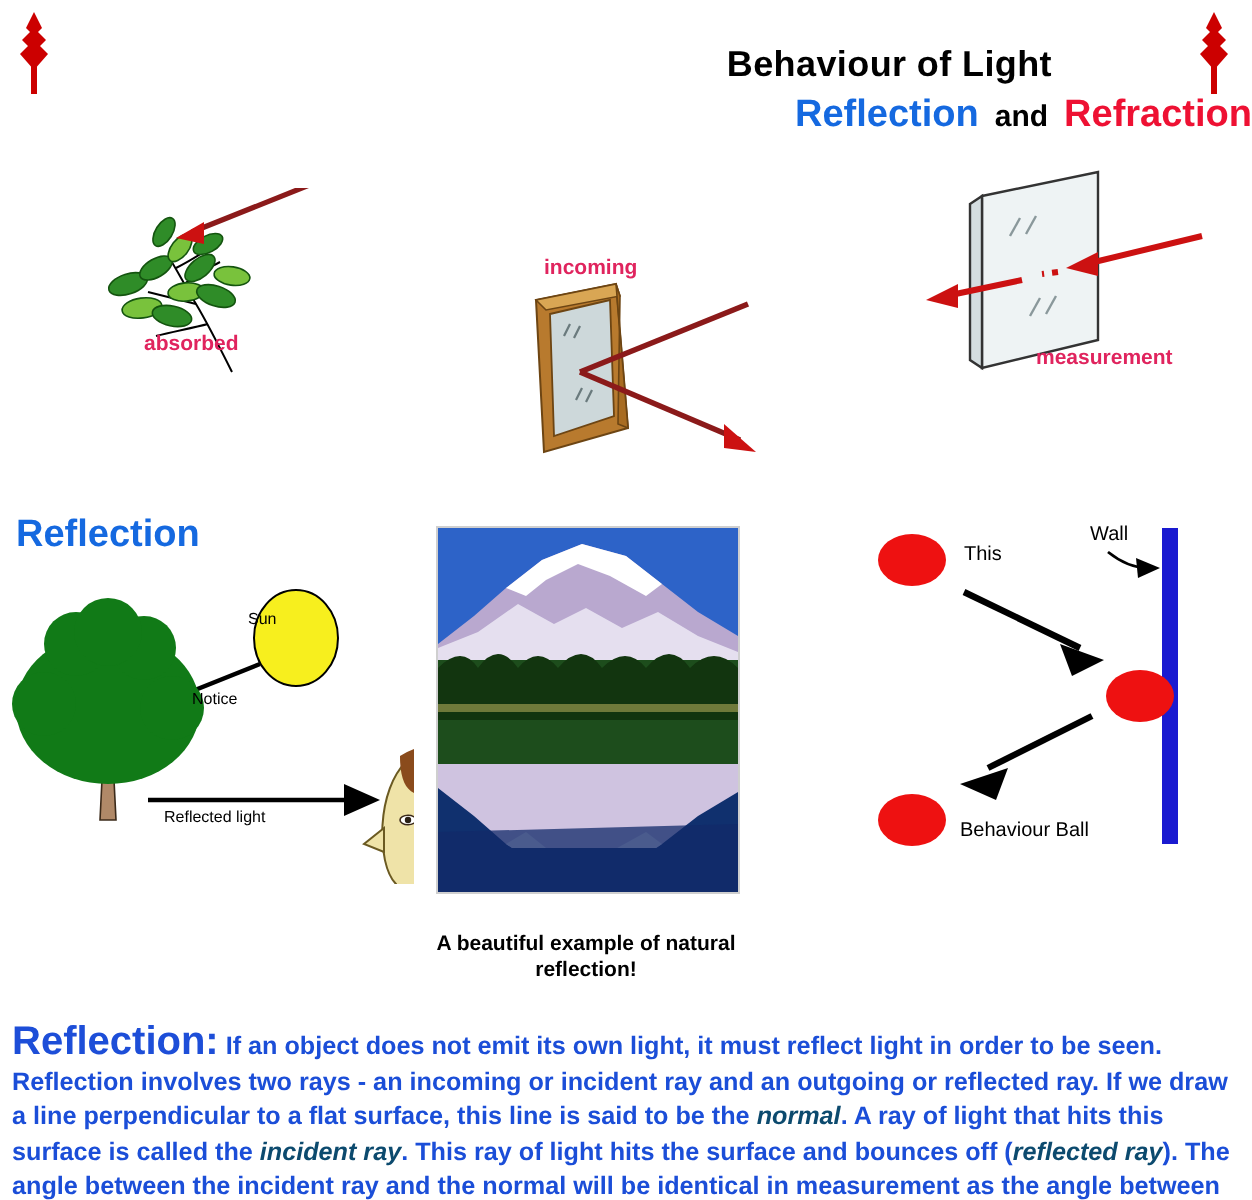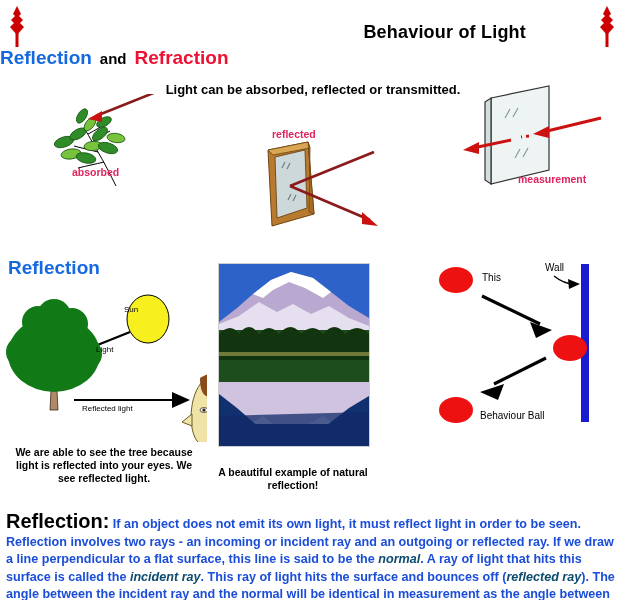--- a/index.html
+++ b/index.html
@@ -12,21 +12,21 @@
   
   .ornament{position:absolute;width:22px;height:46px;}
   .orn-l{left:6px;top:4px;}
   .orn-r{right:8px;top:4px;}
 
   .title{
     position:absolute;top:6px;left:0;width:526px;text-align:right;
     font-size:18px;font-weight:bold;letter-spacing:.2px;margin-top:16px;
   }
   .subtitle{
-    position:absolute;top:47px;left:0;width:626px;text-align:left;
+    position:absolute;top:47px;left:0;width:626px;text-align:right;
     font-size:19px;font-weight:bold;
   }
   .subtitle .refl{color:#1569e0;}
   .subtitle .and{color:#000;font-size:15px;margin:0 8px;}
   .subtitle .refr{color:#ee1133;}
 
   .lead{
     position:absolute;top:82px;left:0;width:626px;text-align:center;
     font-size:13px;font-weight:bold;
   }
@@ -54,21 +54,21 @@
 
   .small-lbl{position:absolute;font-size:8px;color:#000;}
   .mid-lbl{position:absolute;font-size:10px;color:#000;}
 
   
   .para{
     position:absolute;left:6px;top:512px;width:616px;
     font-size:12.6px;font-weight:bold;line-height:17.5px;color:#1b4ed8;
   }
   .para .big{
-    color:#000000;font-size:20px;font-weight:bold;line-height:18px;
+    color:#1d4ed8;font-size:20px;font-weight:bold;line-height:18px;
   }
   .para .grn{color:#0c4a6e;font-style:italic;}
 </style>
 </head>
 <body>
 
 <div class="slide">
 
   <svg class="ornament orn-l" viewBox="0 0 22 46">
     <path d="M11 2 L15 10 L13 12 L17 16 L14 19 L18 23 L11 31 L4 23 L8 19 L5 16 L9 12 L7 10 Z" fill="#cc0000"></path>
@@ -78,21 +78,20 @@
     <path d="M11 2 L15 10 L13 12 L17 16 L14 19 L18 23 L11 31 L4 23 L8 19 L5 16 L9 12 L7 10 Z" fill="#cc0000"></path>
     <rect x="9.5" y="29" width="3" height="14" fill="#cc0000"></rect>
   </svg>
 
   <div class="title">Behaviour of Light</div>
 
   <div class="subtitle">
     <span class="refl">Reflection</span><span class="and">and</span><span class="refr">Refraction</span>
   </div>
 
-  <div class="lead">Light can be absorbed, reflected or transmitted.</div>
 
   <div class="tri">
 
     <svg style="position:absolute;left:38px;top:-2px;" width="175" height="100" viewBox="0 0 175 100">
       <g stroke="#000" stroke-width="1" fill="none">
         <path d="M78 92 C72 80 66 68 60 58 C54 48 50 40 46 34"></path>
         <path d="M60 58 C52 56 44 54 36 52"></path>
         <path d="M66 68 C58 70 48 72 40 74"></path>
         <path d="M54 48 C60 44 66 40 72 37"></path>
         <path d="M50 40 C58 36 64 32 70 28"></path>
@@ -127,21 +126,21 @@
           <line x1="25" y1="31" x2="28" y2="25"></line>
         <line x1="26" y1="62" x2="29" y2="56"></line>
           <line x1="31" y1="63" x2="34" y2="57"></line>
       </g>
       <g>
         <line x1="112" y1="14" x2="28" y2="48" stroke="#8b1a1a" stroke-width="2.8"></line>
         <line x1="28" y1="48" x2="108" y2="82" stroke="#8b1a1a" stroke-width="2.8"></line>
         <path d="M116 88 L100 74 L100 86 Z" fill="#cc1111"></path>
       </g>
     </svg>
-    <div class="cap-red" style="left:272px;top:32px;">reflected</div>
+    <div class="cap-red" style="left:272px;top:32px;">incoming</div>
 
     <svg style="position:absolute;left:455px;top:-18px;" width="150" height="125" viewBox="0 0 150 125">
       <polygon points="36,20 94,8 94,92 36,106" fill="#eef3f4" stroke="#333" stroke-width="1.2"></polygon>
       <polygon points="30,24 36,20 36,106 30,102" fill="#d4dde0" stroke="#333" stroke-width="1.2"></polygon>
       <g stroke="#8a989b" stroke-width="1.2">
         <line x1="50" y1="40" x2="55" y2="31"></line>
           <line x1="58" y1="39" x2="63" y2="30"></line>
         <line x1="60" y1="80" x2="65" y2="71"></line>
           <line x1="68" y1="79" x2="73" y2="70"></line>
       </g>
@@ -182,23 +181,22 @@
     <g transform="translate(188,78)">
       <path d="M14 10 C30 -2 52 4 54 24 C56 44 50 60 46 74 L46 96 L8 96 L8 72 C-2 62 -2 24 14 10 Z" fill="#efe3a8" stroke="#6b5a22" stroke-width="1"></path>
       <path d="M10 8 C34 -6 56 4 56 26 C56 40 50 52 48 62 C46 44 40 30 22 28 C14 27 10 22 10 8 Z" fill="#8a4b1c"></path>
       <path d="M48 46 C56 58 56 78 50 92 C46 98 40 96 42 88 C46 74 46 58 44 50 Z" fill="#8a4b1c"></path>
       <path d="M2 44 L-8 52 L2 56 Z" fill="#efe3a8" stroke="#6b5a22" stroke-width="1"></path>
       <ellipse cx="14" cy="40" rx="4" ry="2.4" fill="#fff" stroke="#3b2a1a" stroke-width="0.8"></ellipse>
       <circle cx="14" cy="40" r="1.6" fill="#2a2116"></circle>
     </g>
   </svg>
   <div class="small-lbl" style="left:108px;top:305px;padding-left:16px;">Sun</div>
-  <div class="small-lbl" style="left:96px;top:345px;">Light</div>
+  <div class="small-lbl" style="left:96px;top:345px;">Notice</div>
   <div class="small-lbl" style="left:66px;top:404px;padding-left:16px;">Reflected light</div>
-  <div class="cap-blk" style="left:6px;top:446px;width:196px;">We are able to see the tree because light is reflected into your eyes. We see reflected light.</div>
 
   <div class="photo">
     <svg width="150" height="182" viewBox="0 0 150 182">
       <rect x="0" y="0" width="150" height="92" fill="#2d63c8"></rect>
       <rect x="0" y="92" width="150" height="90" fill="#10306e"></rect>
       <path d="M0 58 L18 44 L34 30 L52 16 L72 8 L94 14 L112 28 L130 42 L150 54 L150 74 L0 74 Z" fill="#b9a8cf"></path>
       <path d="M34 30 L52 16 L72 8 L94 14 L112 28 L104 34 L86 24 L70 18 L54 26 L44 34 Z" fill="#ffffff"></path>
       <path d="M20 52 L40 38 L58 48 L74 40 L92 50 L110 42 L130 54 L150 62 L150 74 L0 74 L0 60 Z" fill="#ece9f4" opacity="0.85"></path>
       <rect x="0" y="66" width="150" height="26" fill="#1d4d1c"></rect>
       <path d="M0 70 Q12 58 20 70 Q30 56 40 70 Q50 58 60 70 Q72 56 82 70 Q94 58 104 70 Q116 56 126 70 Q138 58 150 70 L150 94 L0 94 Z" fill="#12350f"></path>

